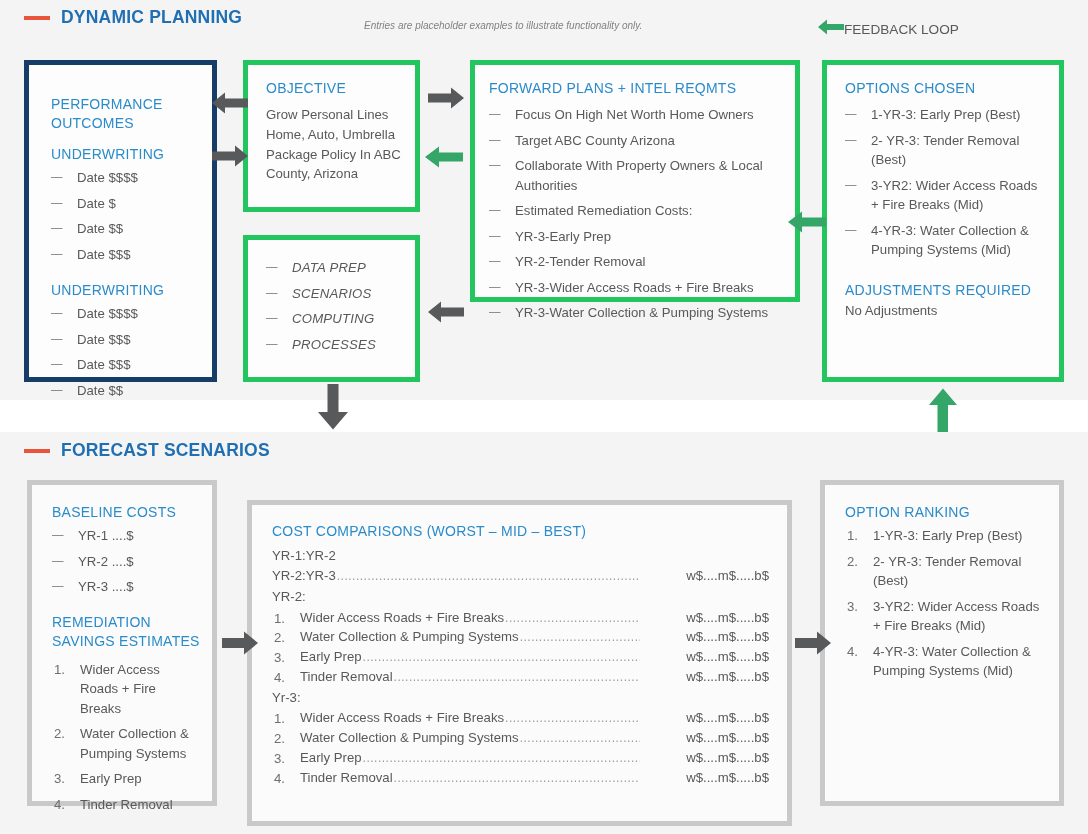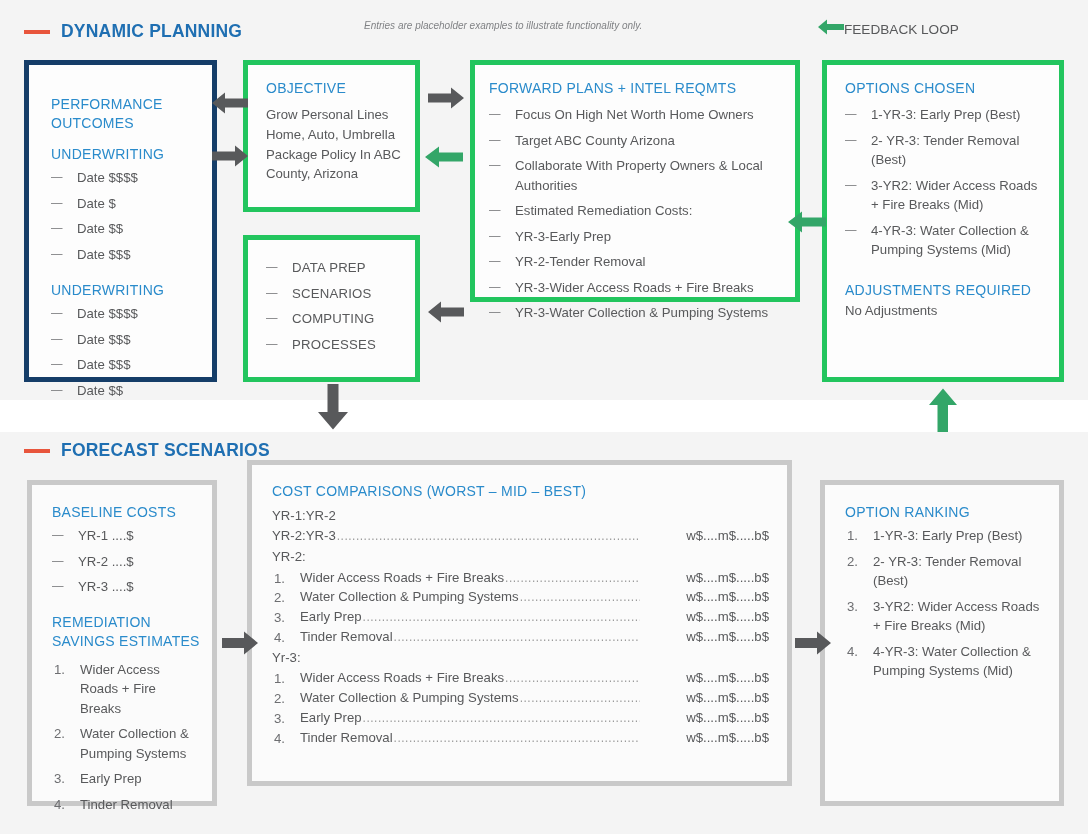--- a/index.html
+++ b/index.html
@@ -87,21 +87,21 @@
   .arrow{position:absolute;}
   .arrow svg{display:block;}
 </style>
 </head>
 <body>
 
 <div class="page">
 
   <div class="band band-top"></div>
 
-  <div class="sec-head" style="left:24px;top:21px;">
+  <div class="sec-head" style="left:24px;top:7px;">
     <span class="sec-dash"></span>
     <span class="sec-title">DYNAMIC PLANNING</span>
   </div>
 
   <div class="note" style="left:364px;top:20px;">Entries are placeholder examples to illustrate functionality only.</div>
 
   <div class="fb" style="left:818px;top:19px;">
     <span>
       <svg width="26" height="16" viewBox="0 0 26 16">
           <path d="M0 8 L9 0.5 L9 5 L26 5 L26 11 L9 11 L9 15.5 Z" fill="#33a668"></path>
@@ -131,21 +131,21 @@
   </div>
 
   <div class="box box-blue" style="left:243px;top:60px;width:177px;height:152px;">
     <div class="box-inner" style="padding:14px 14px 10px 18px;">
       <h3 class="hd">OBJECTIVE</h3>
       <p class="para">Grow Personal Lines Home, Auto, Umbrella Package Policy In ABC County, Arizona</p>
     </div>
   </div>
 
   <div class="box box-blue" style="left:243px;top:235px;width:177px;height:147px;">
-    <div class="box-inner" style="padding:18px 24px 10px 18px;">
+    <div class="box-inner" style="padding:18px 24px 10px 18px;font-style:italic;">
       <ul class="dash blue-li">
         <li>DATA PREP</li>
         <li>SCENARIOS</li>
         <li>COMPUTING</li>
         <li>PROCESSES</li>
       </ul>
     </div>
   </div>
 
   <div class="box box-blue" style="left:470px;top:60px;width:330px;height:242px;">
@@ -238,21 +238,21 @@
       <h3 class="hd" style="margin-top:16px;margin-bottom:9px;">REMEDIATION SAVINGS ESTIMATES</h3>
       <ol class="num">
         <li>Wider Access Roads + Fire Breaks</li>
         <li>Water Collection &amp; Pumping Systems</li>
         <li>Early Prep</li>
         <li>Tinder Removal</li>
       </ol>
     </div>
   </div>
 
-  <div class="box box-gray" style="left:247px;top:460px;width:545px;height:326px;">
+  <div class="box box-gray" style="left:247px;top:500px;width:545px;height:326px;">
     <div class="box-inner" style="padding:17px 18px 10px 20px;">
       <h3 class="hd tight">COST COMPARISONS (WORST – MID – BEST)</h3>
 
       <div class="plain">YR-1:YR-2</div>
 
       <div class="lead">
         <span class="lbl">YR-2:YR-3</span>
         <span class="dots">......................................................................................................................................................................</span>
         <span class="val">w$....m$.....b$</span>
       </div>

